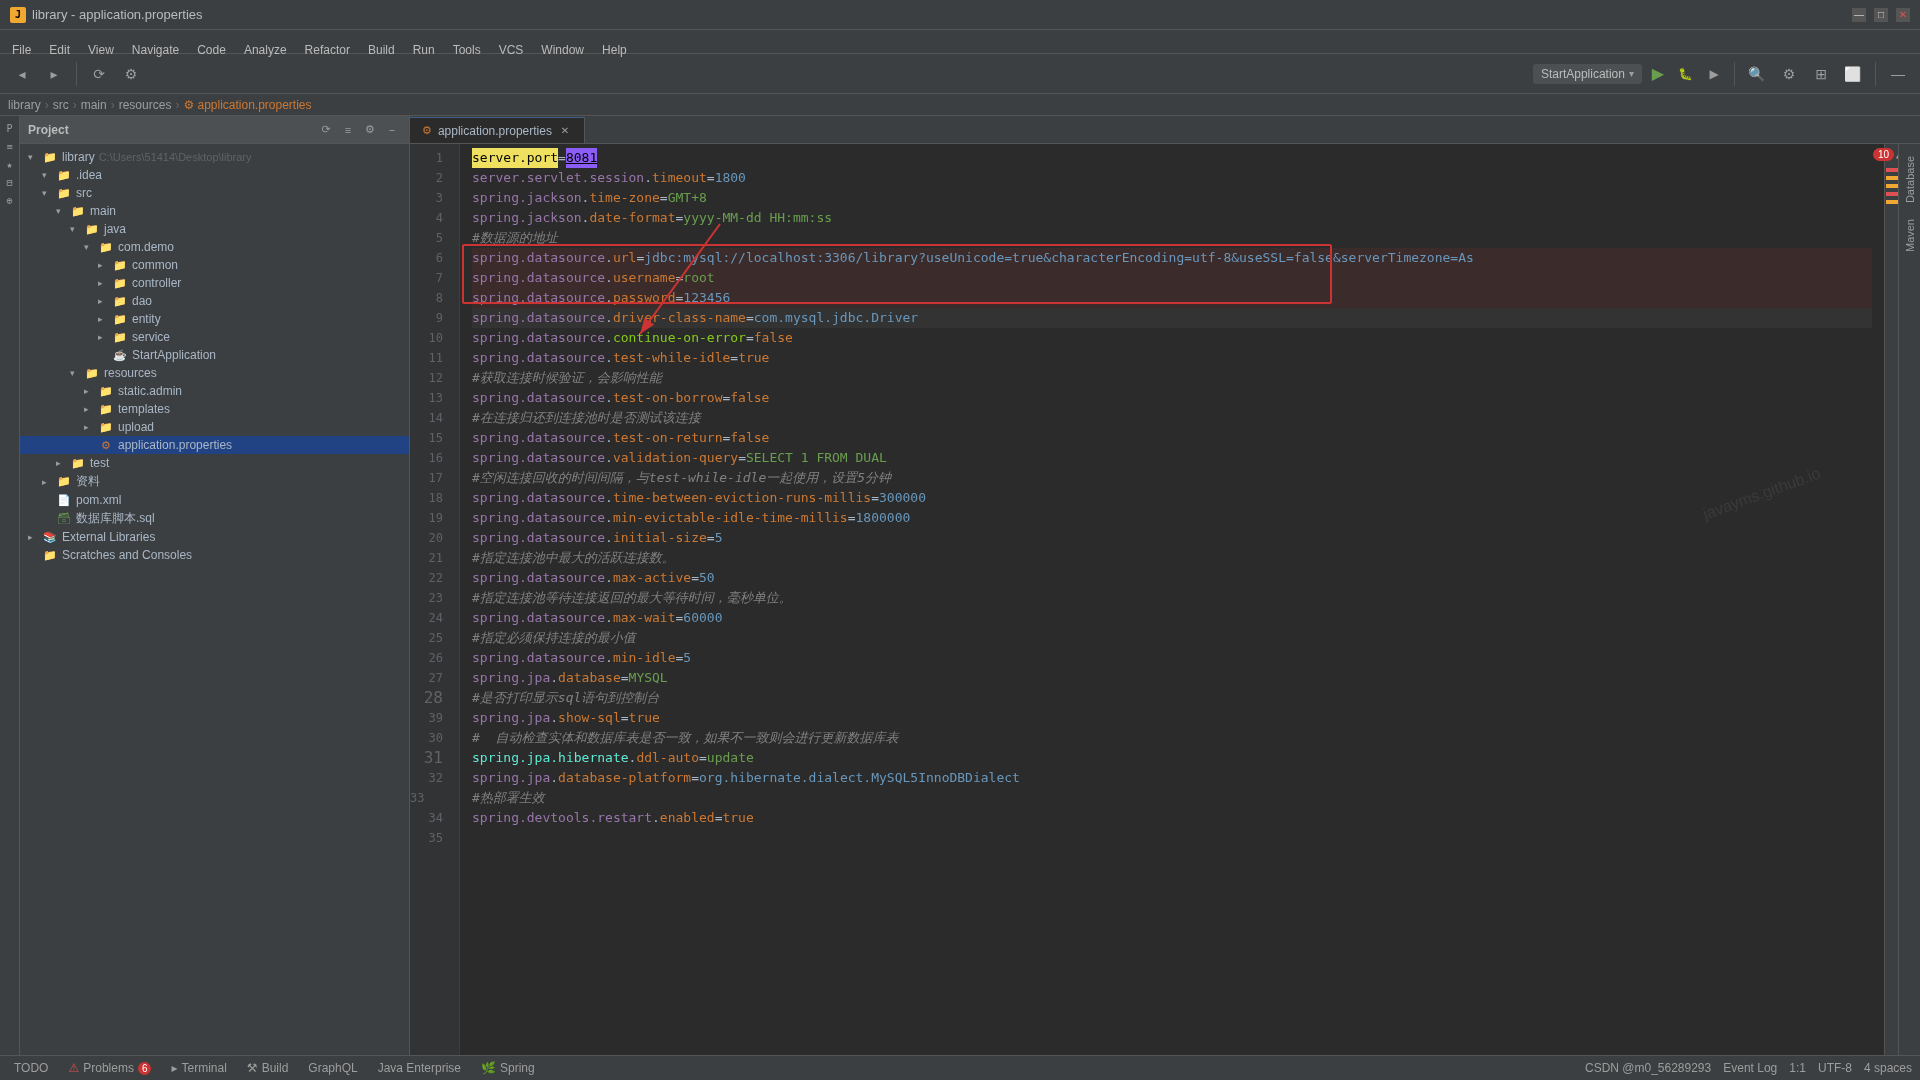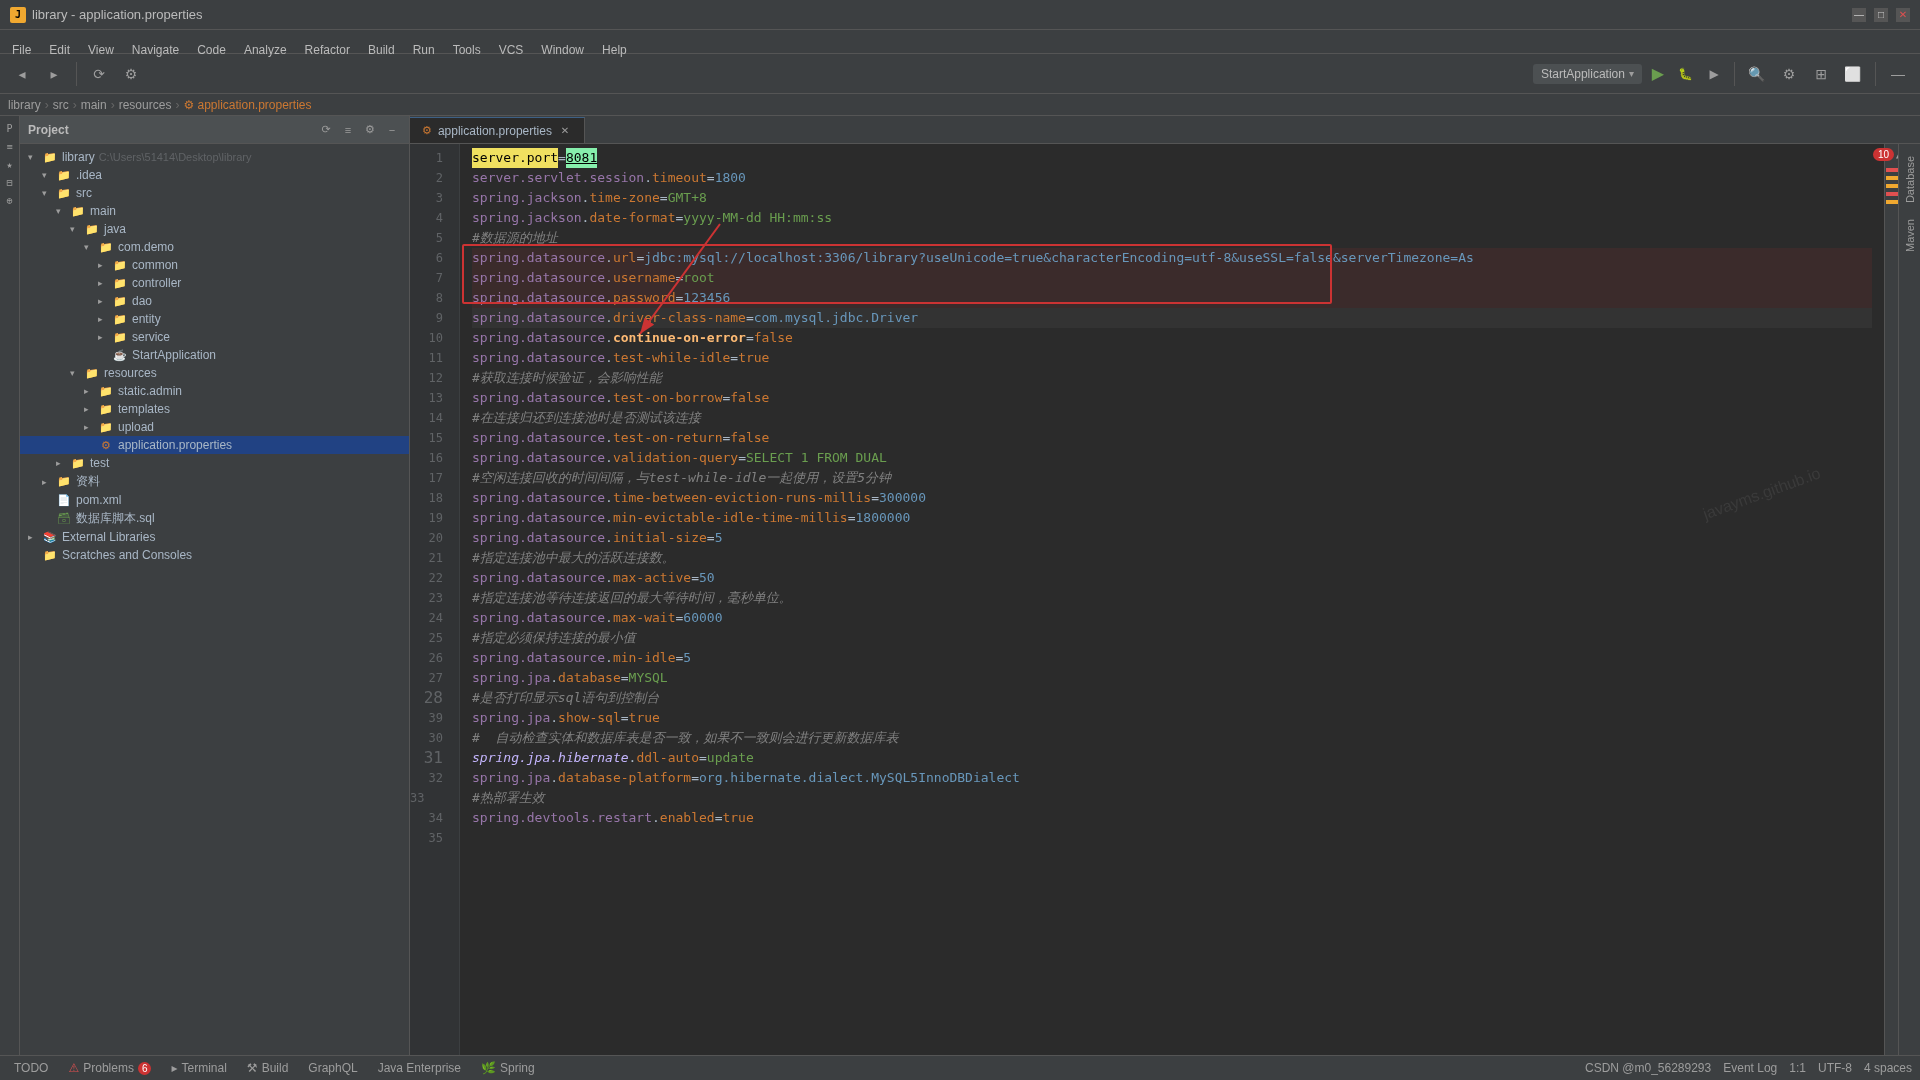--- a/index.html
+++ b/index.html
@@ -790,51 +790,51 @@
               <marker id="arrowhead" markerWidth="8" markerHeight="6" refX="8" refY="3" orient="auto">
                 <polygon points="0 0, 8 3, 0 6" fill="#cc3333"></polygon>
               </marker>
             </defs>
             <line x1="0" y1="0" x2="-80" y2="110" stroke="#cc3333" stroke-width="2" marker-end="url(#arrowhead)"></line>
           </svg>
 
           <div id="watermark" style="top:340px; right:60px;">javayms.github.io</div>
 
           <div id="code-lines">
-              <div class="code-line"><span style="background:#f0e060;color:#000;">server.port</span><span style="color:#a9b7c6;">=</span><span style="background:#86efac;color:#000;text-decoration:underline;">8081</span></div>
+              <div class="code-line"><span style="background:#f0e060;color:#000;">server.port</span><span style="color:#a9b7c6;">=</span><span style="background:#8b5cf6;color:#000;text-decoration:underline;">8081</span></div>
               <div class="code-line"><span style="color:#9876aa;">server.servlet.session</span><span style="color:#a9b7c6;">.</span><span style="color:#cc7832;">timeout</span><span style="color:#a9b7c6;">=</span><span style="color:#6897bb;">1800</span></div>
               <div class="code-line"><span style="color:#9876aa;">spring.jackson</span><span style="color:#a9b7c6;">.</span><span style="color:#cc7832;">time-zone</span><span style="color:#a9b7c6;">=</span><span style="color:#6a9e4f;">GMT+8</span></div>
               <div class="code-line"><span style="color:#9876aa;">spring.jackson</span><span style="color:#a9b7c6;">.</span><span style="color:#cc7832;">date-format</span><span style="color:#a9b7c6;">=</span><span style="color:#6a9e4f;">yyyy-MM-dd HH:mm:ss</span></div>
               <div class="code-line"><span class="kw-comment">#数据源的地址</span></div>
               <div class="code-line" style="background: rgba(180, 50, 50, 0.12);"><span style="color:#9876aa;">spring.datasource</span><span style="color:#a9b7c6;">.</span><span style="color:#cc7832;">url</span><span style="color:#a9b7c6;">=</span><span style="color:#6897bb;">jdbc:mysql://localhost:3306/library?useUnicode=true&amp;characterEncoding=utf-8&amp;useSSL=false&amp;serverTimezone=As</span></div>
               <div class="code-line" style="background: rgba(180, 50, 50, 0.12);"><span style="color:#9876aa;">spring.datasource</span><span style="color:#a9b7c6;">.</span><span style="color:#cc7832;">username</span><span style="color:#a9b7c6;">=</span><span style="color:#6a9e4f;">root</span></div>
               <div class="code-line" style="background: rgba(180, 50, 50, 0.12);"><span style="color:#9876aa;">spring.datasource</span><span style="color:#a9b7c6;">.</span><span style="color:#cc7832;">password</span><span style="color:#a9b7c6;">=</span><span style="color:#6897bb;">123456</span></div>
               <div class="code-line" style="background: rgba(255, 255, 255, 0.04);"><span style="color:#9876aa;">spring.datasource</span><span style="color:#a9b7c6;">.</span><span style="color:#cc7832;">driver-class-name</span><span style="color:#a9b7c6;">=</span><span style="color:#6897bb;">com.mysql.jdbc.Driver</span></div>
-              <div class="code-line"><span style="color:#9876aa;">spring.datasource</span><span style="color:#a9b7c6;">.</span><span style="color:#fdba74;font-weight:bold;">continue-on-error</span><span style="color:#a9b7c6;">=</span><span style="color:#cc7832;">false</span></div>
+              <div class="code-line"><span style="color:#9876aa;">spring.datasource</span><span style="color:#a9b7c6;">.</span><span style="color:#84cc16;">continue-on-error</span><span style="color:#a9b7c6;">=</span><span style="color:#cc7832;">false</span></div>
               <div class="code-line"><span style="color:#9876aa;">spring.datasource</span><span style="color:#a9b7c6;">.</span><span style="color:#cc7832;">test-while-idle</span><span style="color:#a9b7c6;">=</span><span style="color:#cc7832;">true</span></div>
               <div class="code-line"><span class="kw-comment">#获取连接时候验证，会影响性能</span></div>
               <div class="code-line"><span style="color:#9876aa;">spring.datasource</span><span style="color:#a9b7c6;">.</span><span style="color:#cc7832;">test-on-borrow</span><span style="color:#a9b7c6;">=</span><span style="color:#cc7832;">false</span></div>
               <div class="code-line"><span class="kw-comment">#在连接归还到连接池时是否测试该连接</span></div>
               <div class="code-line"><span style="color:#9876aa;">spring.datasource</span><span style="color:#a9b7c6;">.</span><span style="color:#cc7832;">test-on-return</span><span style="color:#a9b7c6;">=</span><span style="color:#cc7832;">false</span></div>
               <div class="code-line"><span style="color:#9876aa;">spring.datasource</span><span style="color:#a9b7c6;">.</span><span style="color:#cc7832;">validation-query</span><span style="color:#a9b7c6;">=</span><span style="color:#6a9e4f;">SELECT 1 FROM DUAL</span></div>
               <div class="code-line"><span class="kw-comment">#空闲连接回收的时间间隔，与test-while-idle一起使用，设置5分钟</span></div>
               <div class="code-line"><span style="color:#9876aa;">spring.datasource</span><span style="color:#a9b7c6;">.</span><span style="color:#cc7832;">time-between-eviction-runs-millis</span><span style="color:#a9b7c6;">=</span><span style="color:#6897bb;">300000</span></div>
               <div class="code-line"><span style="color:#9876aa;">spring.datasource</span><span style="color:#a9b7c6;">.</span><span style="color:#cc7832;">min-evictable-idle-time-millis</span><span style="color:#a9b7c6;">=</span><span style="color:#6897bb;">1800000</span></div>
               <div class="code-line"><span style="color:#9876aa;">spring.datasource</span><span style="color:#a9b7c6;">.</span><span style="color:#cc7832;">initial-size</span><span style="color:#a9b7c6;">=</span><span style="color:#6897bb;">5</span></div>
               <div class="code-line"><span class="kw-comment">#指定连接池中最大的活跃连接数。</span></div>
               <div class="code-line"><span style="color:#9876aa;">spring.datasource</span><span style="color:#a9b7c6;">.</span><span style="color:#cc7832;">max-active</span><span style="color:#a9b7c6;">=</span><span style="color:#6897bb;">50</span></div>
               <div class="code-line"><span class="kw-comment">#指定连接池等待连接返回的最大等待时间，毫秒单位。</span></div>
               <div class="code-line"><span style="color:#9876aa;">spring.datasource</span><span style="color:#a9b7c6;">.</span><span style="color:#cc7832;">max-wait</span><span style="color:#a9b7c6;">=</span><span style="color:#6897bb;">60000</span></div>
               <div class="code-line"><span class="kw-comment">#指定必须保持连接的最小值</span></div>
               <div class="code-line"><span style="color:#9876aa;">spring.datasource</span><span style="color:#a9b7c6;">.</span><span style="color:#cc7832;">min-idle</span><span style="color:#a9b7c6;">=</span><span style="color:#6897bb;">5</span></div>
               <div class="code-line"><span style="color:#9876aa;">spring.jpa</span><span style="color:#a9b7c6;">.</span><span style="color:#cc7832;">database</span><span style="color:#a9b7c6;">=</span><span style="color:#6a9e4f;">MYSQL</span></div>
               <div class="code-line"><span class="kw-comment">#是否打印显示sql语句到控制台</span></div>
               <div class="code-line"><span style="color:#9876aa;">spring.jpa</span><span style="color:#a9b7c6;">.</span><span style="color:#cc7832;">show-sql</span><span style="color:#a9b7c6;">=</span><span style="color:#cc7832;">true</span></div>
               <div class="code-line"><span class="kw-comment">#  自动检查实体和数据库表是否一致，如果不一致则会进行更新数据库表</span></div>
-              <div class="code-line"><span style="color:#c4b5fd;font-style:italic;">spring.jpa.hibernate</span><span style="color:#a9b7c6;">.</span><span style="color:#cc7832;">ddl-auto</span><span style="color:#a9b7c6;">=</span><span style="color:#6a9e4f;">update</span></div>
+              <div class="code-line"><span style="color:#5eead4;">spring.jpa.hibernate</span><span style="color:#a9b7c6;">.</span><span style="color:#cc7832;">ddl-auto</span><span style="color:#a9b7c6;">=</span><span style="color:#6a9e4f;">update</span></div>
               <div class="code-line"><span style="color:#9876aa;">spring.jpa</span><span style="color:#a9b7c6;">.</span><span style="color:#cc7832;">database-platform</span><span style="color:#a9b7c6;">=</span><span style="color:#6897bb;">org.hibernate.dialect.MySQL5InnoDBDialect</span></div>
               <div class="code-line"><span class="kw-comment">#热部署生效</span></div>
               <div class="code-line"><span style="color:#9876aa;">spring.devtools.restart</span><span style="color:#a9b7c6;">.</span><span style="color:#cc7832;">enabled</span><span style="color:#a9b7c6;">=</span><span style="color:#cc7832;">true</span></div>
             </div>
         </div>
 
         <div id="right-gutter" style="display:flex; flex-direction:column; align-items:center; padding:4px 1px; gap:2px;">
           <div style="display:flex; align-items:center; gap:2px; margin-bottom:4px;">
             <span class="error-badge">10</span>
             <span style="color:#9d9d9d; font-size:10px;">▲</span>

